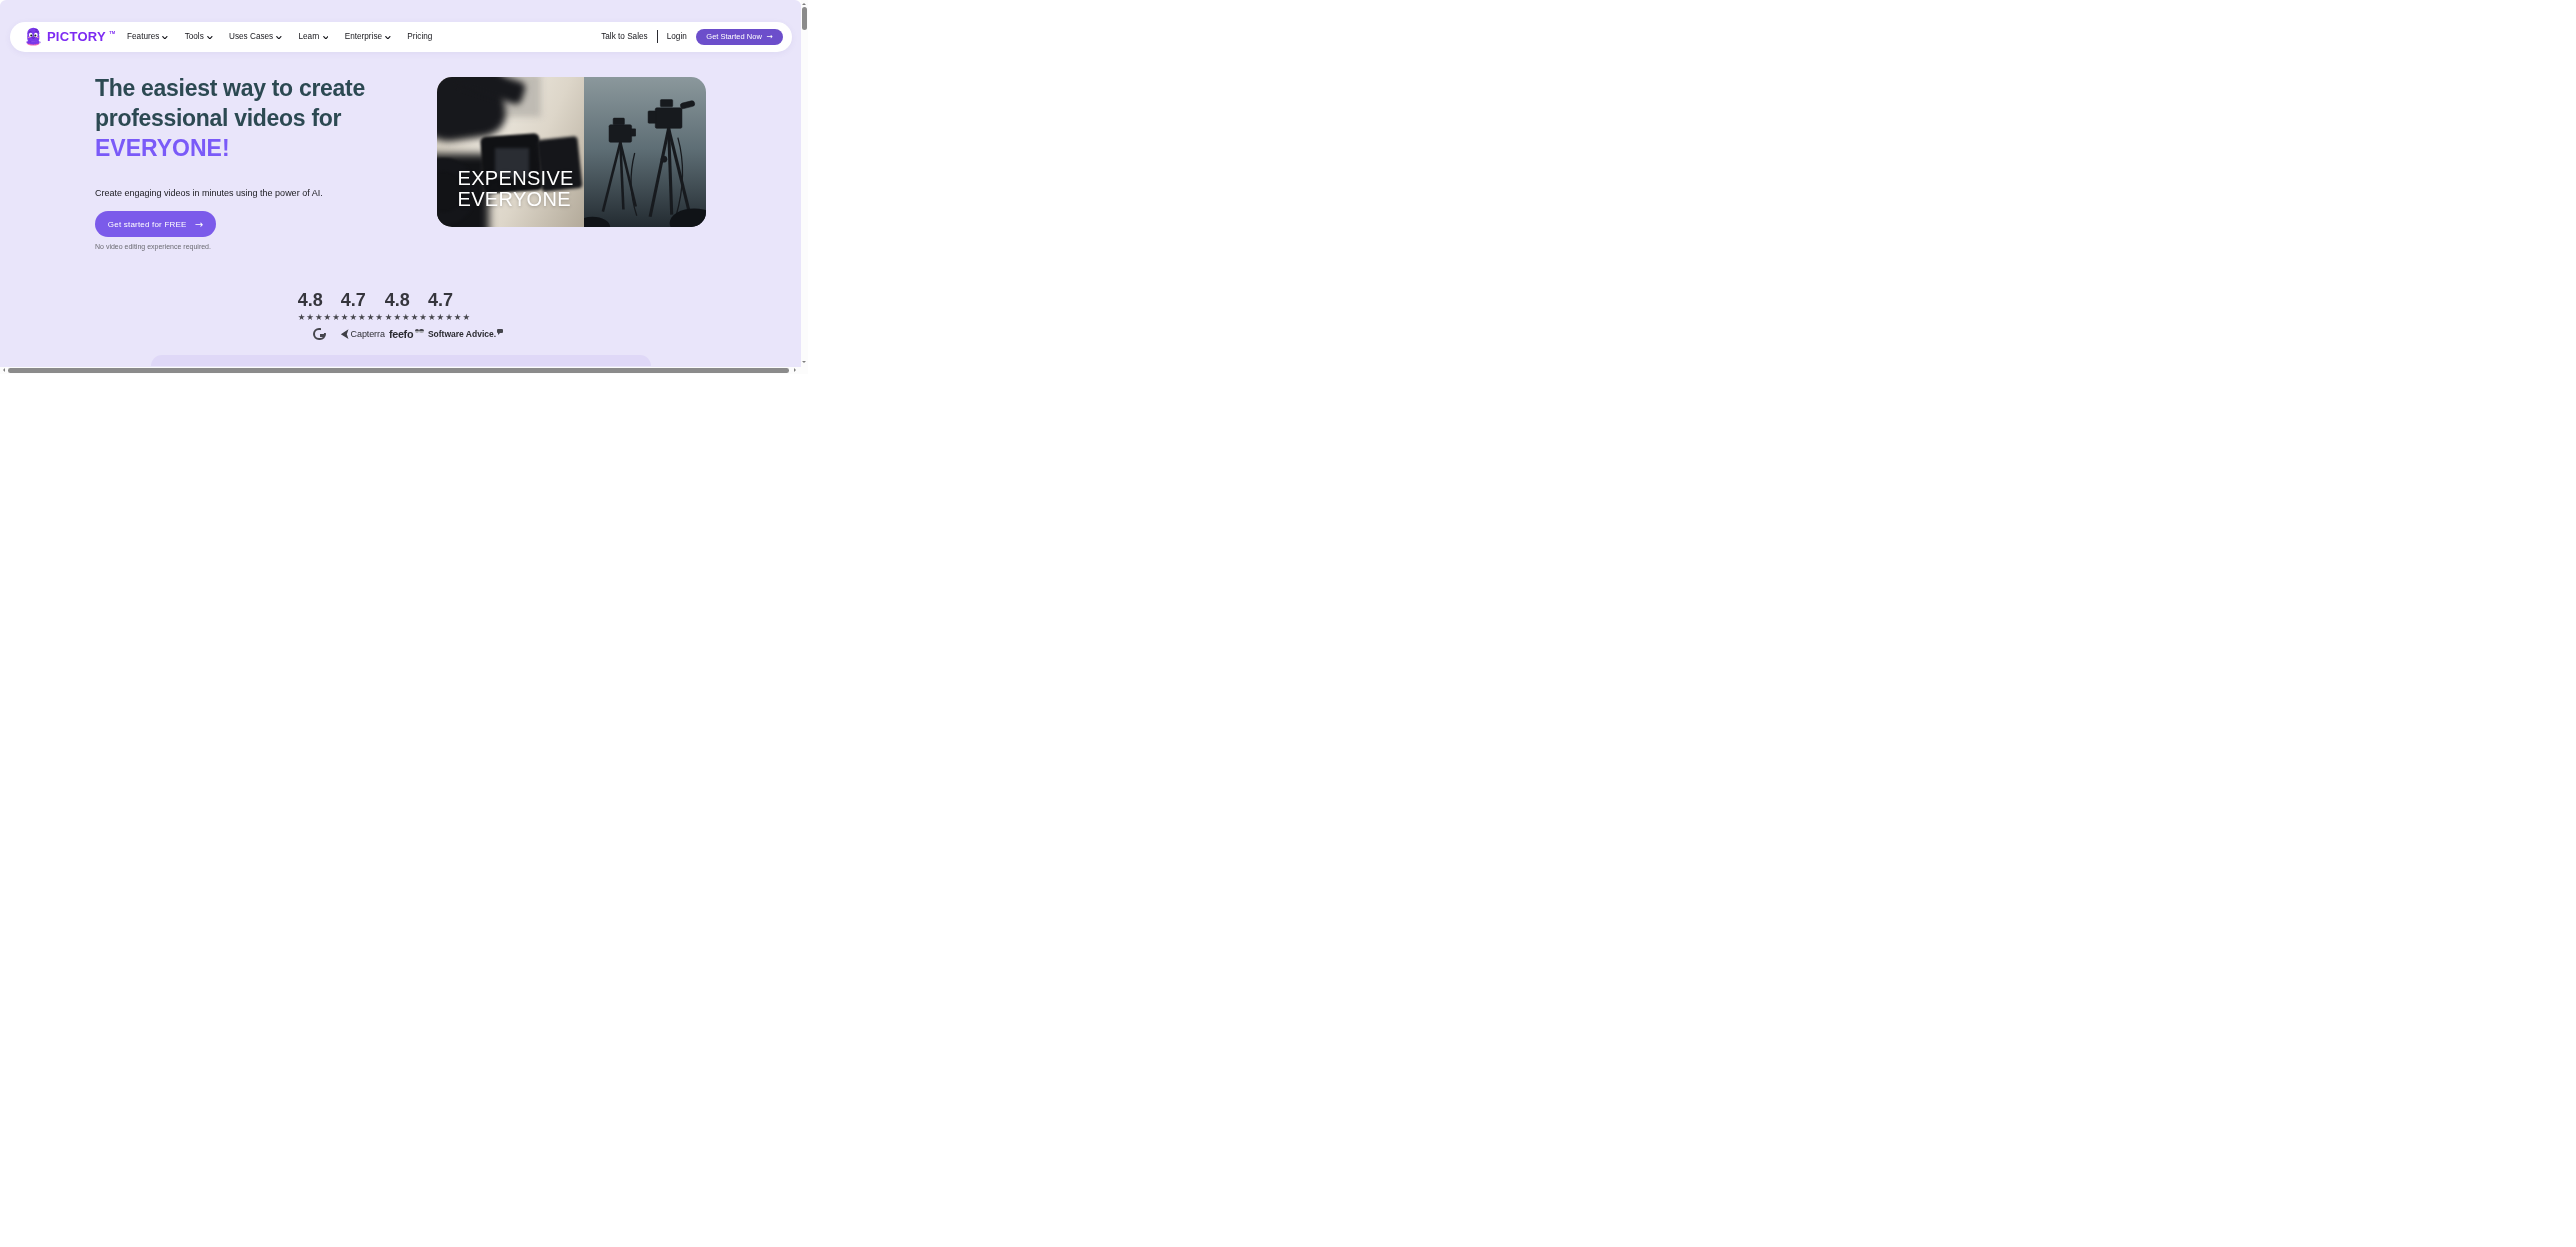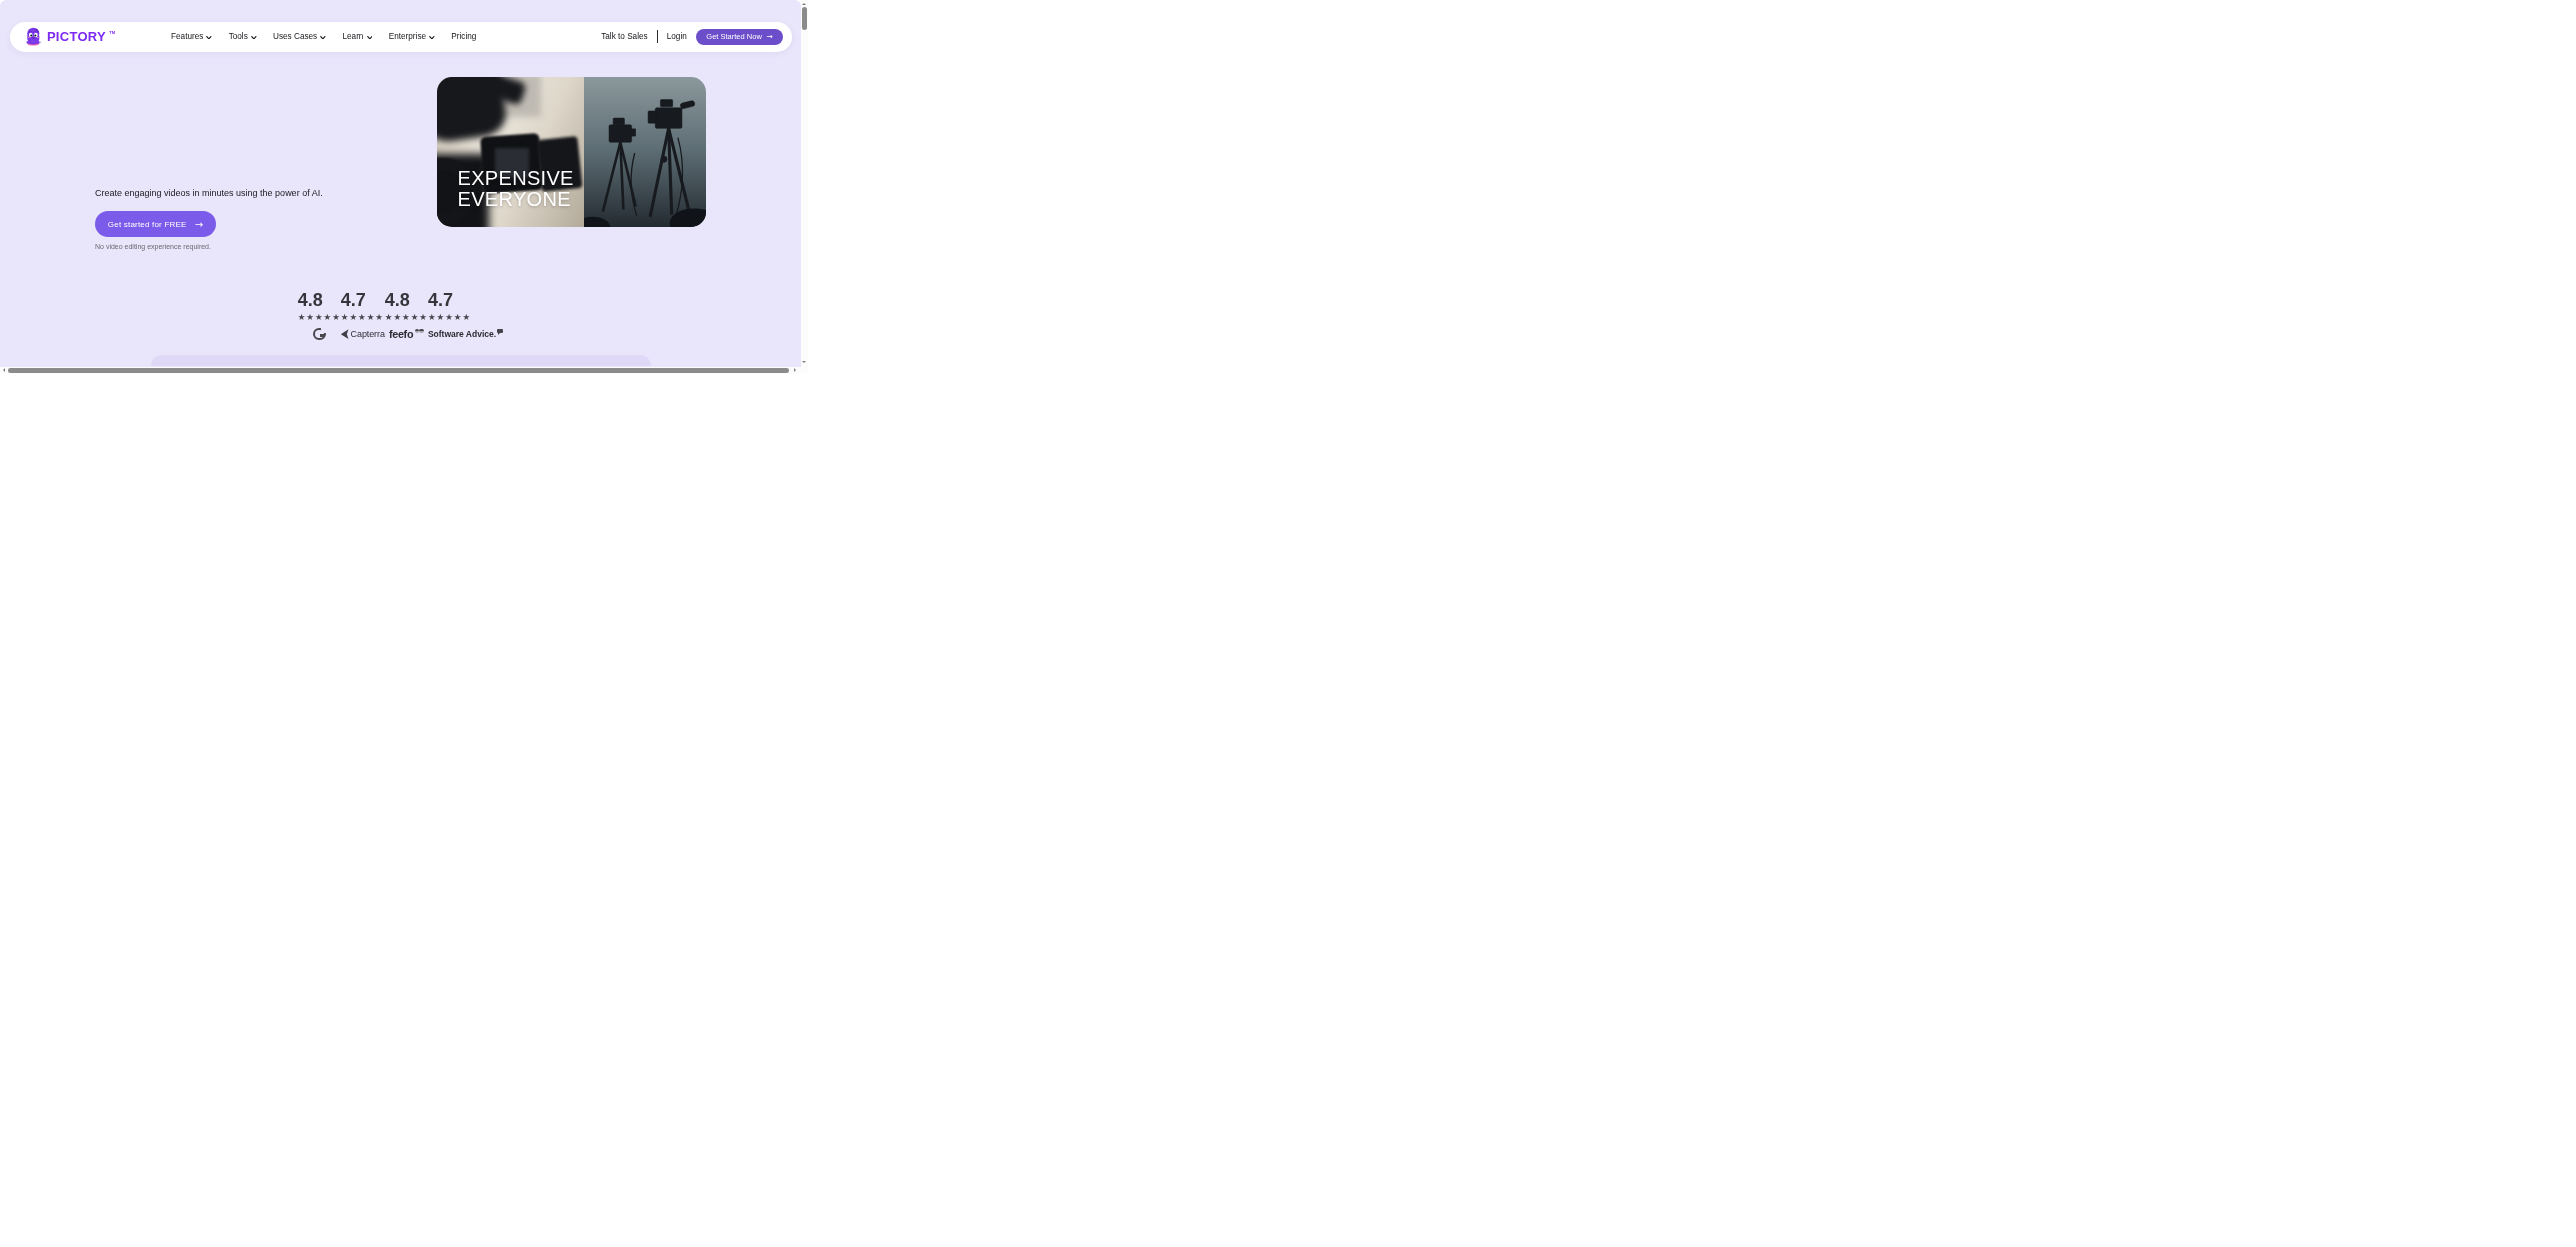--- a/index.html
+++ b/index.html
@@ -4,21 +4,21 @@
 <style>
   * { margin:0; padding:0; box-sizing:border-box; }
   html,body { width:808px; height:374px; background:#fff; overflow:hidden;
     font-family:"Liberation Sans", sans-serif; }
   .page { position:absolute; left:0; top:0; width:801px; height:367px;
     background:#E9E5FA; border-radius:6.2px 6.2px 0 0; overflow:hidden; }
 
   
   .navbar { position:absolute; left:9.8px; top:21.6px; width:782px; height:30px;
     background:#fff; border-radius:15px; display:flex; align-items:center;
-    padding:0 8.8px 0 13.4px; box-shadow:0 1.5px 6.2px rgba(90,70,160,.07);gap:44px; }
+    padding:0 8.8px 0 13.4px; box-shadow:0 1.5px 6.2px rgba(90,70,160,.07); }
   .logo { display:flex; align-items:center; gap:3.1px; cursor:pointer; }
   .logo svg { display:block; }
   .wordmark { font-size:13px; font-weight:800; letter-spacing:0.3px; color:#7D2BF2; }
   .tm { font-size:4.1px; font-weight:700; color:#7D2BF2; align-self:flex-start; margin-top:4.1px; }
   .nav-links { display:flex; align-items:flex-end; gap:16.5px; margin-left:12px; }
   .nav-item { display:flex; align-items:center; gap:3.1px; font-size:8.2px; font-weight:500;
     color:#17171C; cursor:pointer; white-space:nowrap; }
   .chev { margin-top:1.5px; }
   .nav-right { margin-left:auto; display:flex; align-items:center; gap:9.3px; }
   .nav-text-link { font-size:8.2px; font-weight:500; color:#141419; cursor:pointer; white-space:nowrap; }
@@ -194,20 +194,25 @@
       <span class="nav-text-link">Talk to Sales</span>
       <span class="divider"></span>
       <span class="nav-text-link">Login</span>
       <button class="nav-cta">
         <span>Get Started Now</span>
         <span class="arrow">→</span>
       </button>
     </div>
   </header>
 
+  <h1 class="hero-heading">
+    <span style="display:block">The easiest way to create</span>
+    <span style="display:block">professional videos for</span>
+    <span class="hl" style="display:block">EVERYONE!</span>
+  </h1>
   <p class="hero-sub">Create engaging videos in minutes using the power of AI.</p>
   <button class="hero-cta">
     <span>Get started for FREE</span>
     <span class="arrow">→</span>
   </button>
   <p class="hero-note">No video editing experience required.</p>
 
   <div class="video-card">
     <div class="vpane-left">
       <div class="blob b7"></div>

